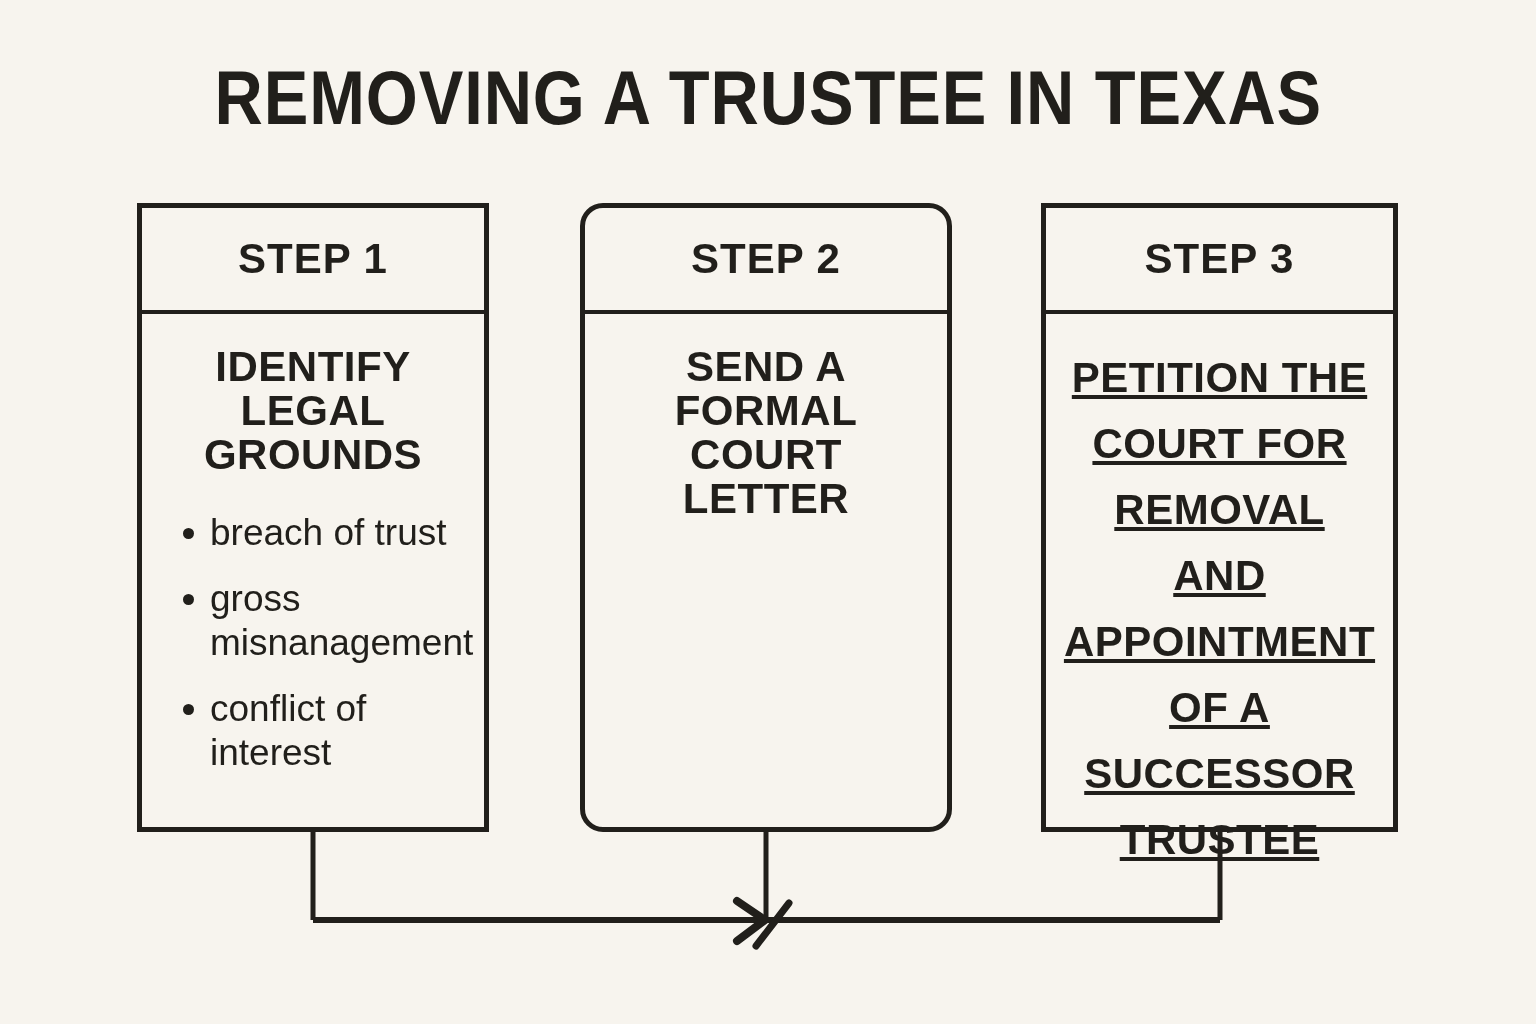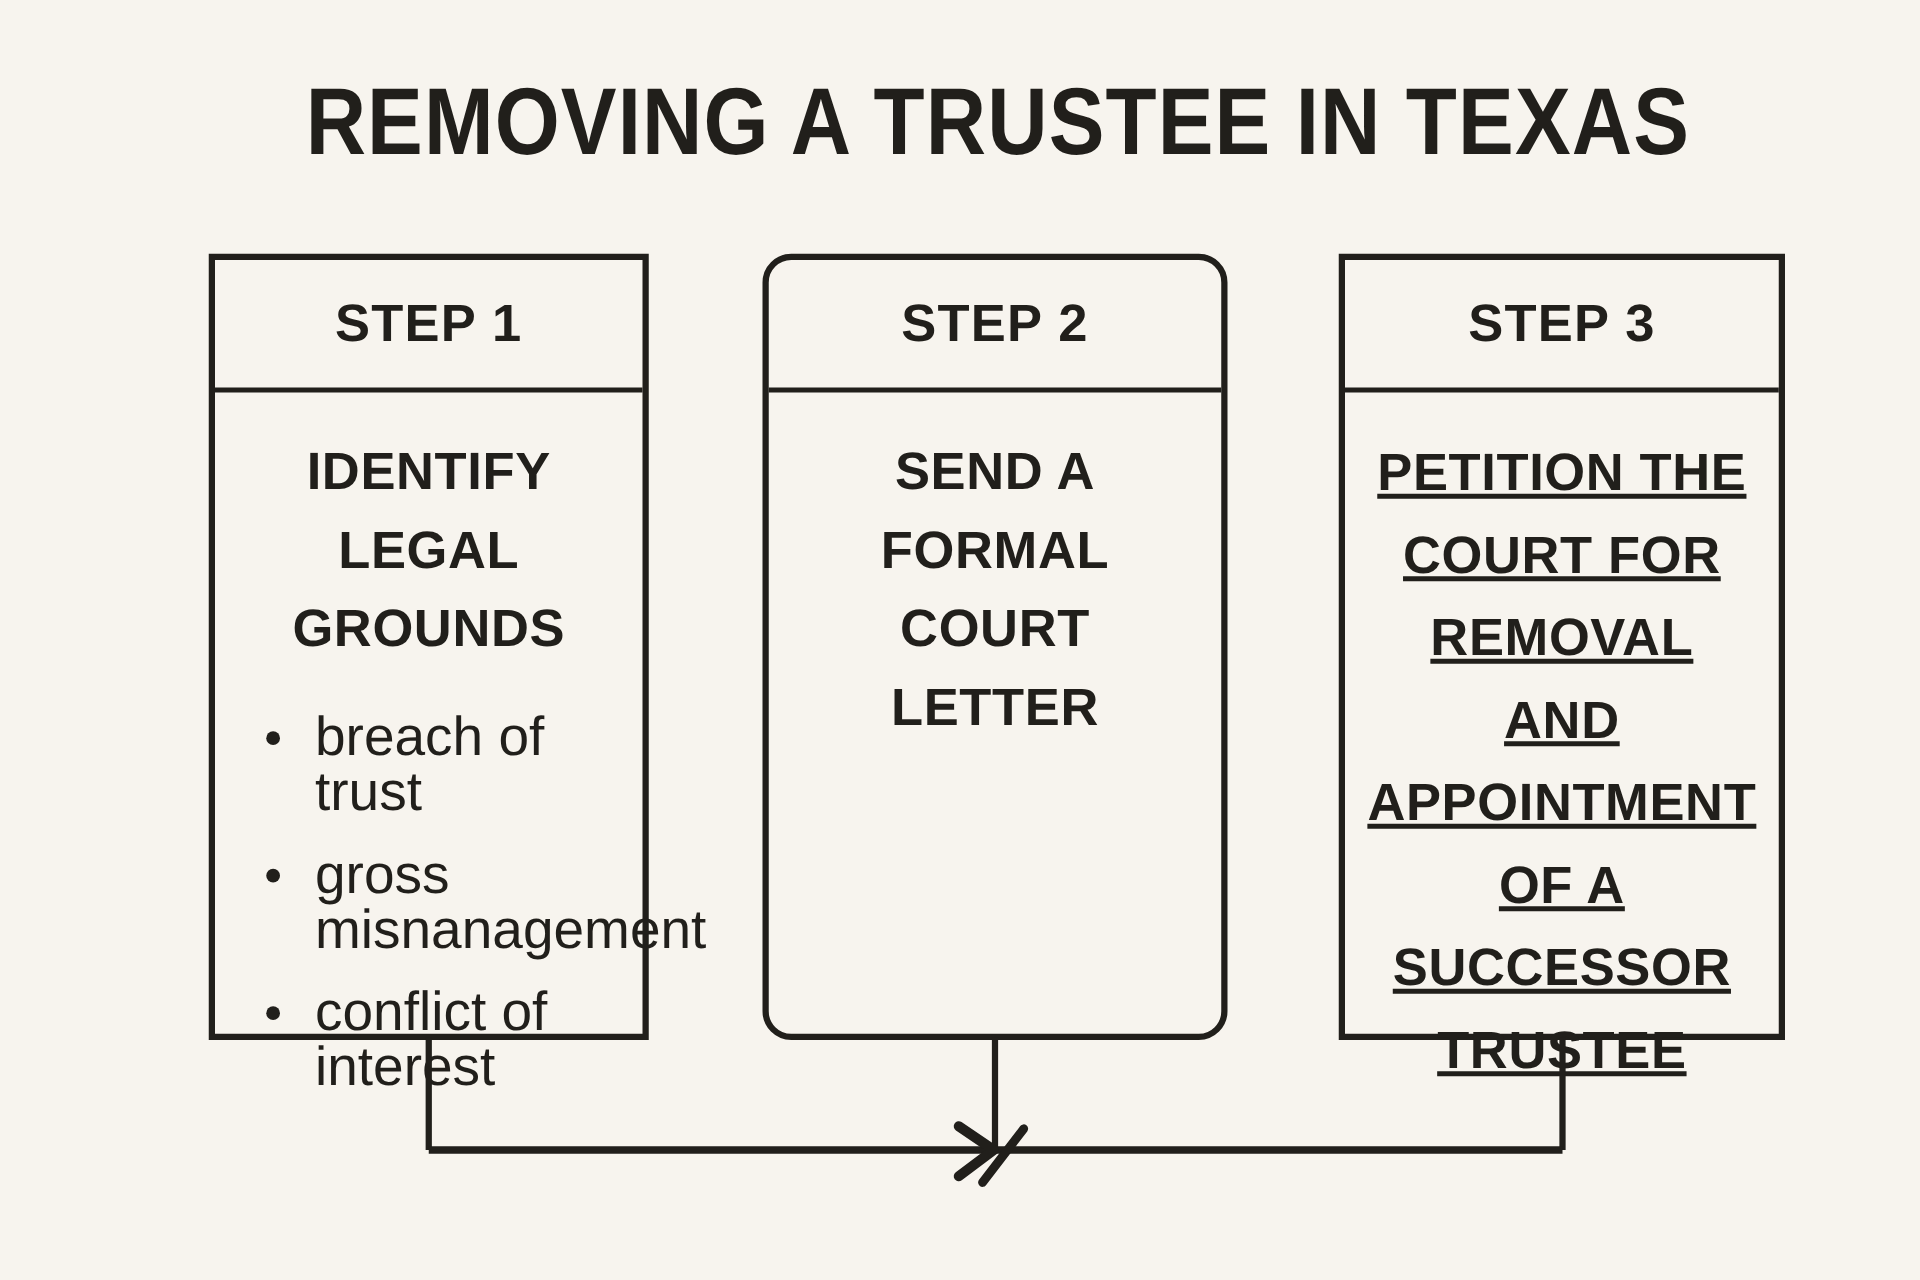--- a/index.html
+++ b/index.html
@@ -8,21 +8,21 @@
   }
   *{margin:0;padding:0;box-sizing:border-box;}
   html,body{width:1536px;height:1024px;}
   body{
     background:var(--bg);
     font-family:"Liberation Sans", sans-serif;
     color:var(--ink);
     position:relative;
     overflow:hidden;
   }
-  .canvas{position:absolute;inset:0;margin-left:30px;}
+  .canvas{position:absolute;inset:0;}
   .page-title{
     position:absolute;
     top:60px;left:0;width:1536px;
     text-align:center;
     font-size:76px;
     font-weight:bold;
     line-height:76px;
     letter-spacing:1px;
     white-space:nowrap;
   }
@@ -47,42 +47,41 @@
     display:flex;align-items:center;justify-content:center;
     font-size:42px;font-weight:bold;letter-spacing:1px;
   }
   .step-body{
     padding-top:31px;
     text-align:center;
   }
   .box-title{
     font-size:42px;
     font-weight:bold;
-    line-height:63px;
+    line-height:44px;
     letter-spacing:0.5px;
     white-space:pre-line;
   }
   .s3 .box-title{line-height:66px;text-decoration:underline;}
   .bullets{
     list-style:none;
     margin-top:34px;
     padding-left:41px;
     padding-right:14px;
     text-align:left;
     display:flex;
     flex-direction:column;
     gap:22px;
   }
   .bullets li{
     display:flex;
     align-items:flex-start;
-    font-size:44px;
+    font-size:37px;
     line-height:44px;
     font-weight:400;
-    gap:12px;
   }
   .bullet-dot{
     flex:0 0 auto;
     width:11px;height:11px;
     border-radius:50%;
     background:var(--ink);
     margin:17px 16px 0 0;
   }
   .bullet-text{white-space:pre-line;}
   .connector{

